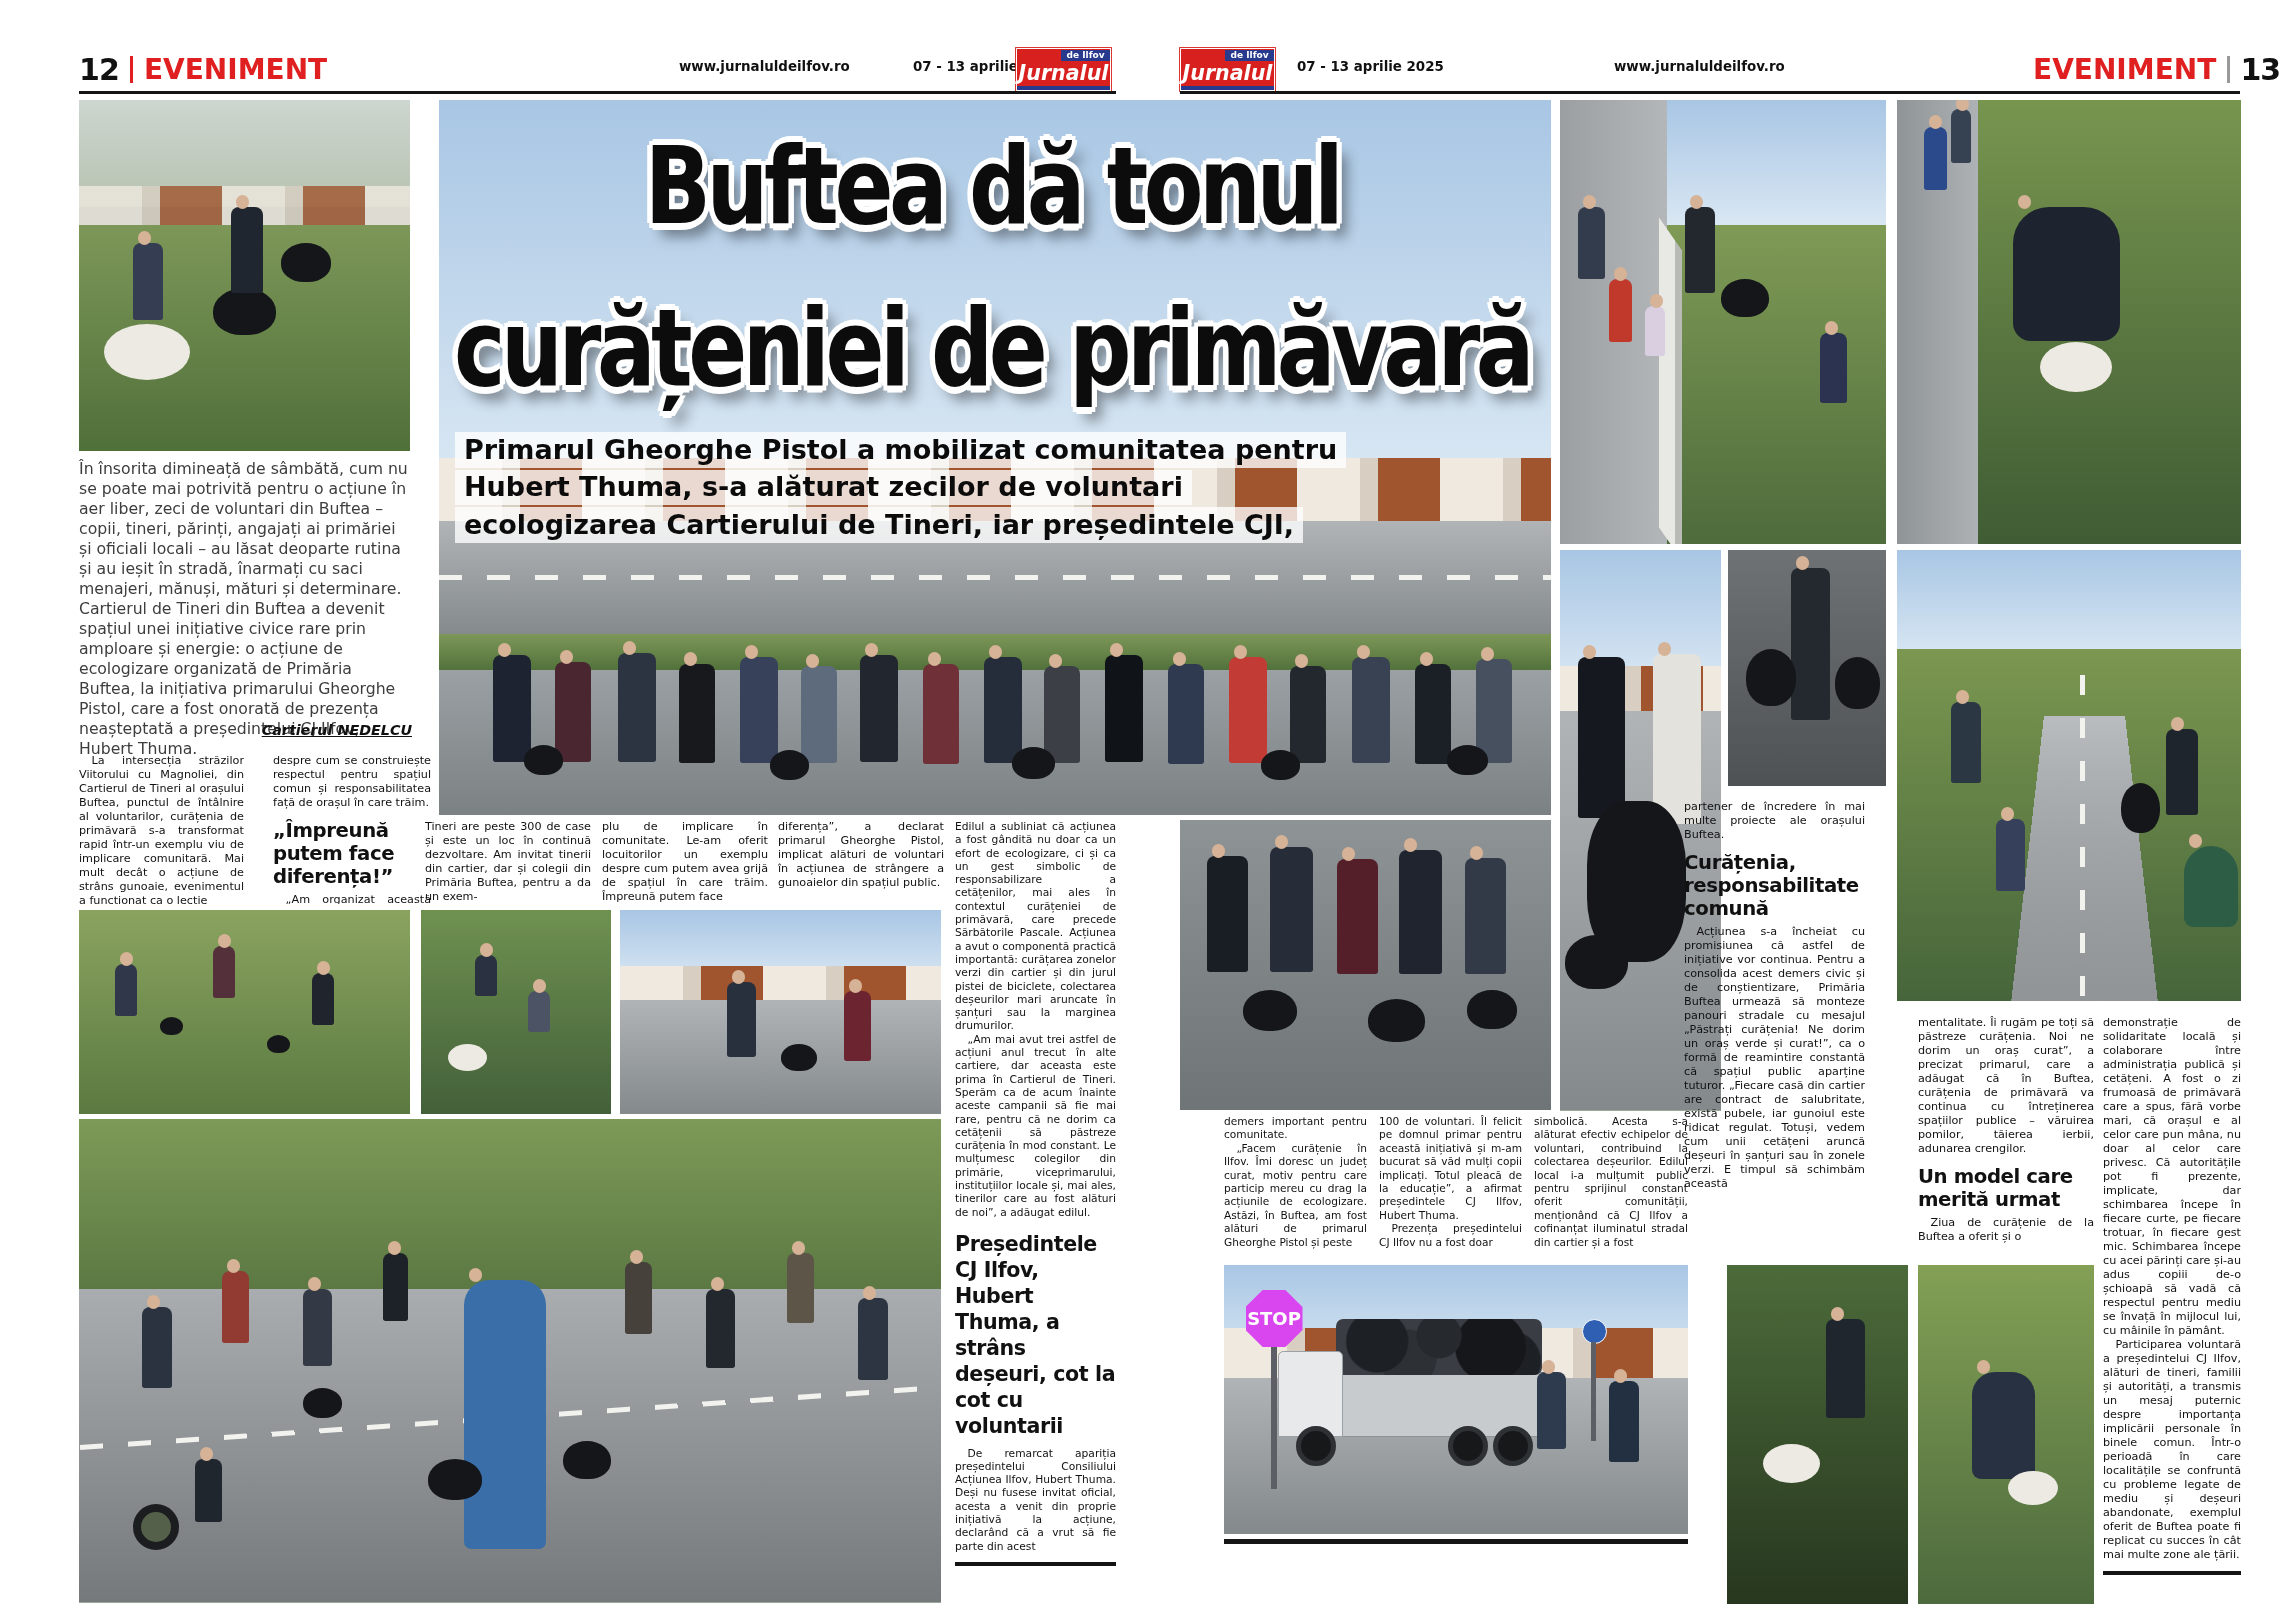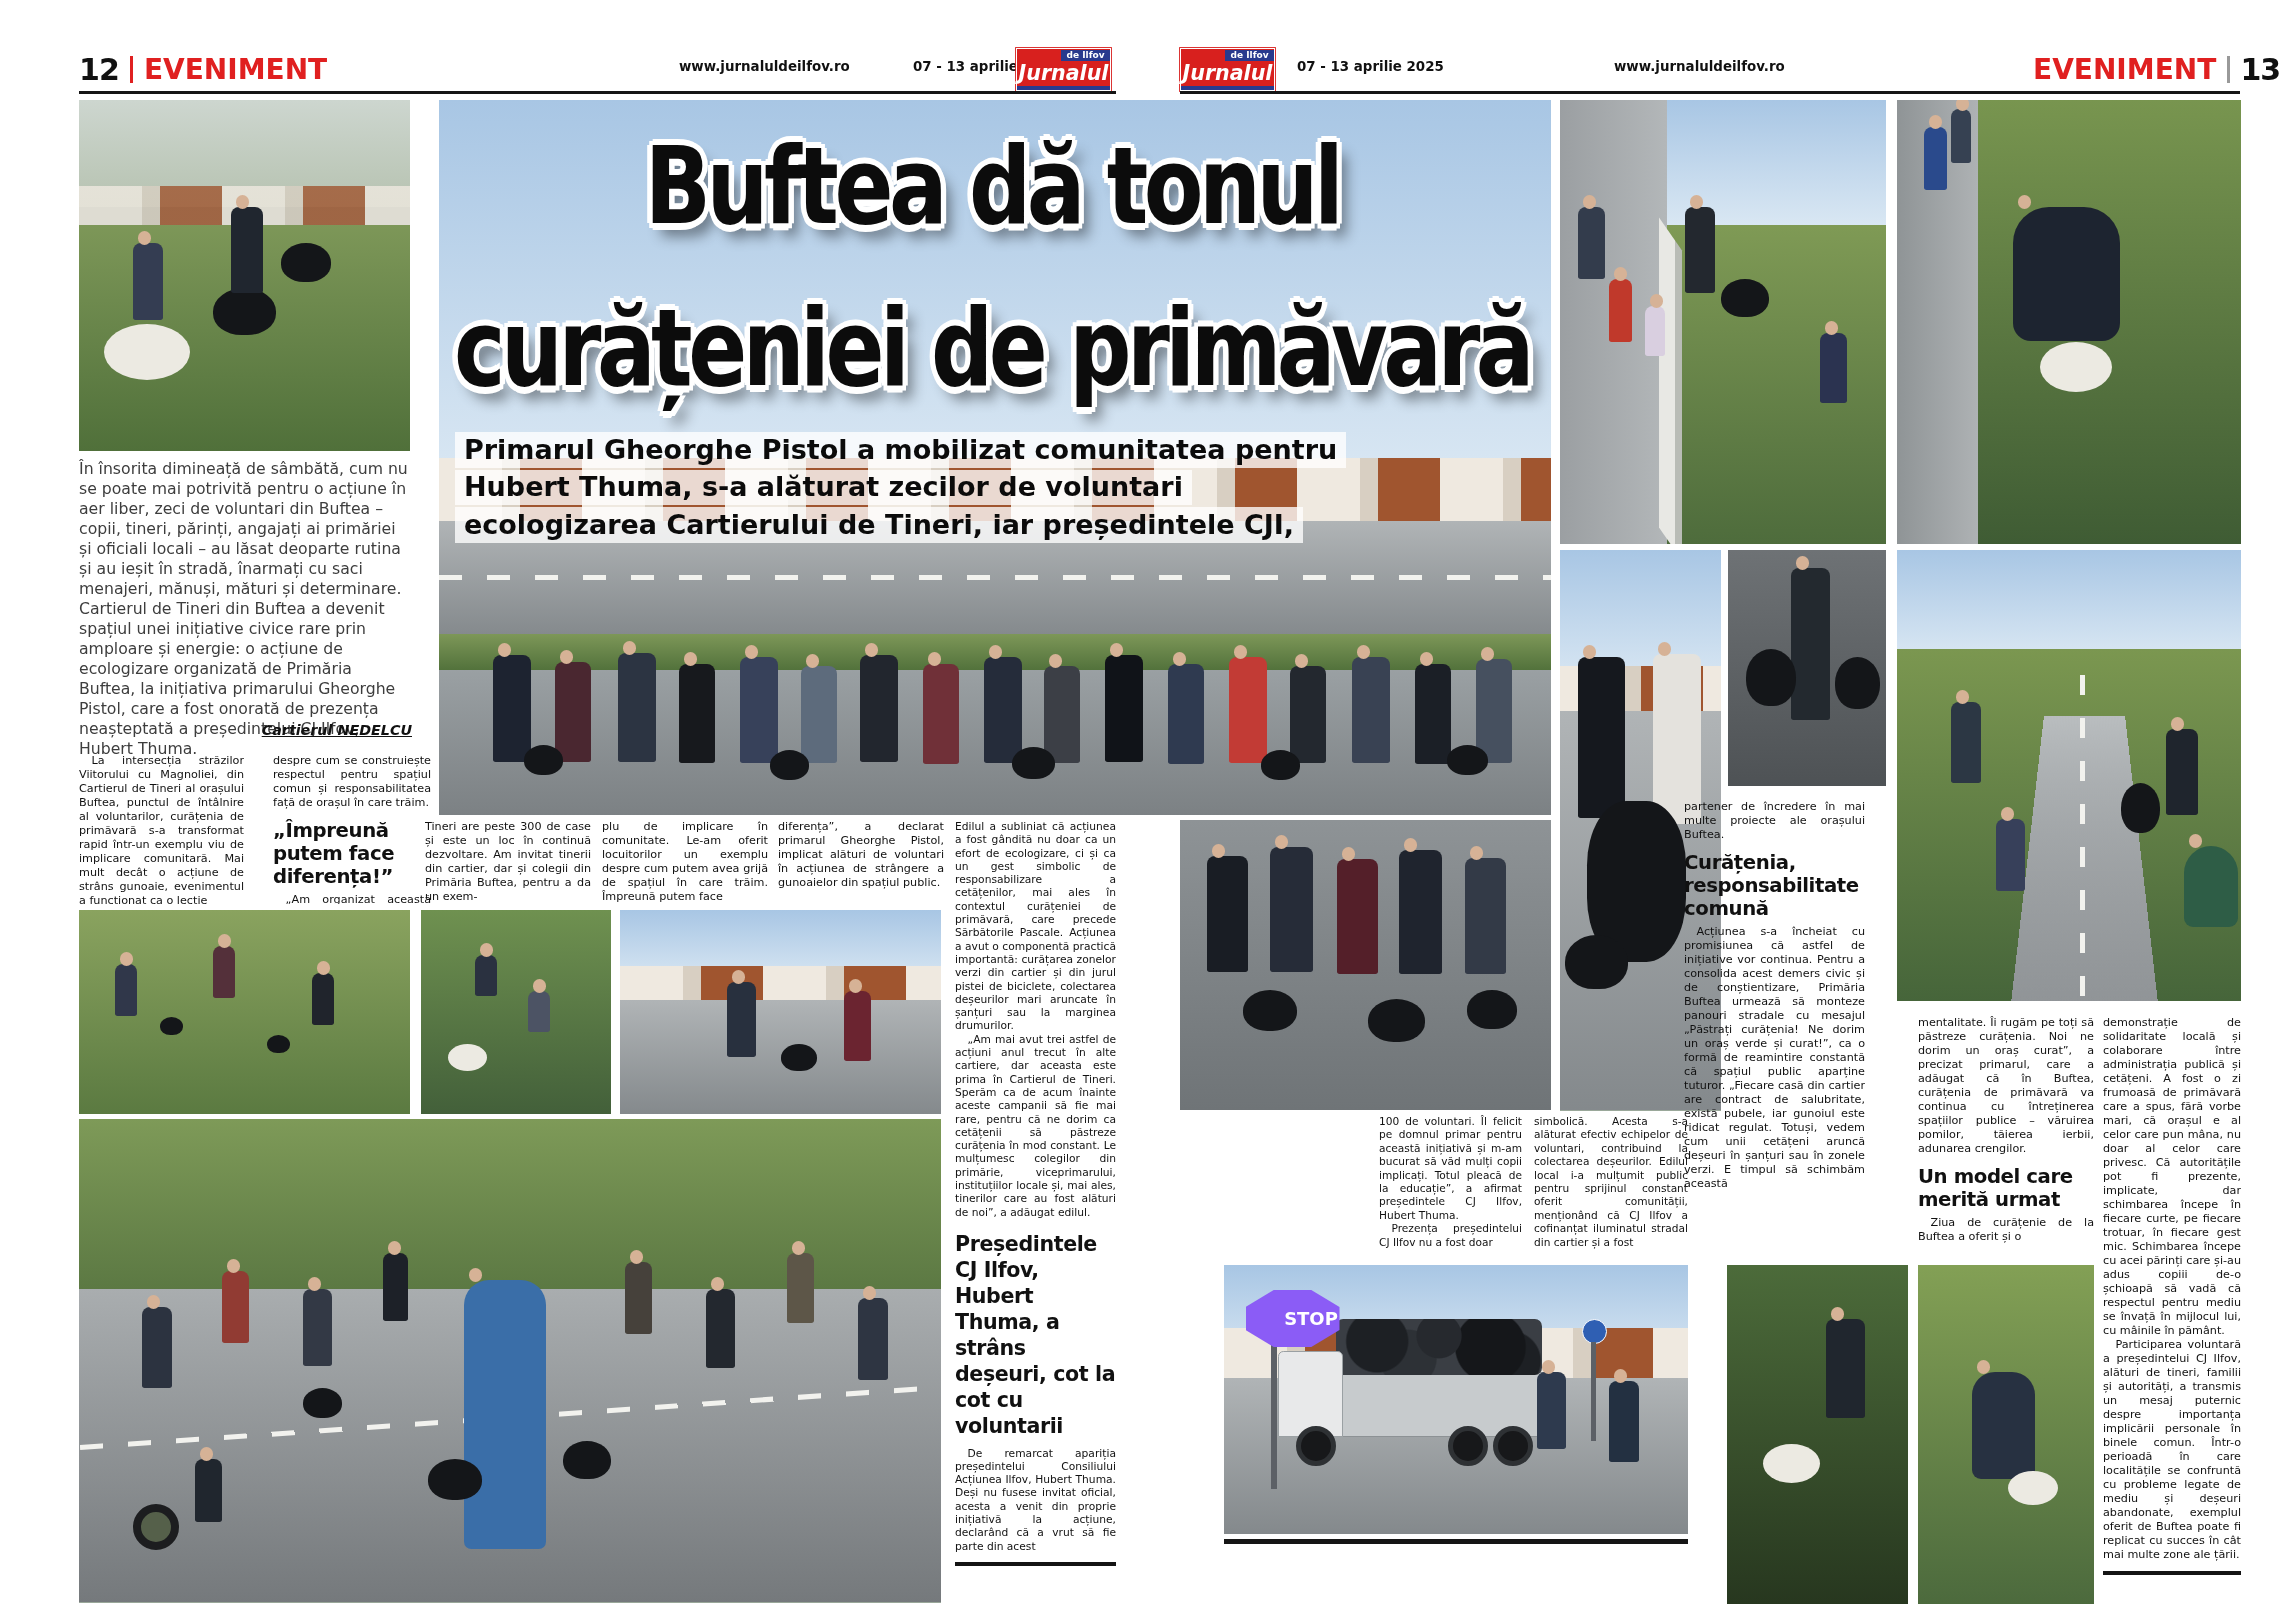--- a/index.html
+++ b/index.html
@@ -48,23 +48,23 @@
   .byline{position:absolute;font-size:14.3px;font-style:italic;font-weight:bold;text-decoration:underline;text-align:right;}
   .col{position:absolute;font-size:11.2px;line-height:14px;text-align:justify;overflow:hidden;}
   .col p{margin:0;}
   .col p.ind{text-indent:12.5px;}
   .col p + p{margin-top:0px;}
   .h-sm{font-size:19.7px;line-height:23px;font-weight:bold;text-align:left;margin:9px 0 5.4px 0;letter-spacing:-0.4px;}
   .h-md{font-size:20.6px;line-height:26px;font-weight:bold;text-align:left;margin:12.5px 0 7.2px 0;letter-spacing:-0.4px;}
   .endrule{height:3.6px;background:#141414;margin-top:9px;}
   .small-col{font-size:10.6px;line-height:13.4px;}
   
-  .stop{position:absolute;width:57px;height:57px;background:#8b5cf6;color:#fff;font-weight:bold;
+  .stop{position:absolute;width:57px;height:57px;background:#d946ef;color:#fff;font-weight:bold;
         font-size:18px;display:flex;align-items:center;justify-content:center;
-        clip-path:polygon(30% 0,70% 0,100% 30%,100% 70%,70% 100%,30% 100%,0 70%,0 30%);padding-left:37px;}
+        clip-path:polygon(30% 0,70% 0,100% 30%,100% 70%,70% 100%,30% 100%,0 70%,0 30%);}
   .pole{position:absolute;width:6.3px;background:#5c6066;}
   .truckbed{position:absolute;background:#c7cbcd;border:1.8px solid #8d9295;}
   .truckcab{position:absolute;background:#e8e9ea;border:1.8px solid #9aa0a3;border-radius:5.4px 5.4px 0 0;}
   .wheel{position:absolute;width:30px;height:30px;background:#17181a;border-radius:50%;border:5.4px solid #2e3134;}
   .pile{position:absolute;background:radial-gradient(circle at 20% 40%,#1d2024 18%,transparent 19%),
         radial-gradient(circle at 50% 30%,#26292e 20%,transparent 21%),
         radial-gradient(circle at 75% 50%,#15171a 22%,transparent 23%),
         radial-gradient(circle at 35% 70%,#2d3136 20%,transparent 21%),
         radial-gradient(circle at 85% 75%,#1d2024 16%,transparent 17%),#3a3e44;border-radius:7.2px;}
   .bluesign{position:absolute;width:23px;height:23px;border-radius:50%;background:#2f5fb3;border:1.8px solid #fff;}
@@ -317,20 +317,24 @@
     <div class="stop" style="left:21.5px;top:25px;">
       <span>STOP</span>
     </div>
     <div class="bluesign" style="left:358px;top:54px;"></div>
     <div class="pole" style="left:367px;top:77px;height:99px;width:4.5px;"></div>
     <div class="person" style="left:385px;top:116px;height:81px;width:30px;background:#233041;"></div>
     <div class="person" style="left:313px;top:107px;height:77px;width:29px;background:#2e3a4e;"></div>
   </div>
   <div class="rule" style="left:1224px;top:1539px;width:464px;height:4.5px;"></div>
 
+  <div class="col small-col" style="left:1224px;top:1115px;width:143px;height:143px;">
+    <p>demers important pentru comunitate.</p>
+    <p class="ind">„Facem curățenie în Ilfov. Îmi doresc un județ curat, motiv pentru care particip mereu cu drag la acțiunile de ecologizare. Astăzi, în Buftea, am fost alături de primarul Gheorghe Pistol și peste</p>
+  </div>
   <div class="col small-col" style="left:1379px;top:1115px;width:143px;height:143px;">
     <p>100 de voluntari. Îl felicit pe domnul primar pentru această inițiativă și m-am bucurat să văd mulți copii implicați. Totul pleacă de la educație”, a afirmat președintele CJ Ilfov, Hubert Thuma.</p>
     <p class="ind">Prezența președintelui CJ Ilfov nu a fost doar</p>
   </div>
   <div class="col small-col" style="left:1534px;top:1115px;width:154px;height:143px;">
     <p>simbolică. Acesta s-a alăturat efectiv echipelor de voluntari, contribuind la colectarea deșeurilor. Edilul local i-a mulțumit public pentru sprijinul constant oferit comunității, menționând că CJ Ilfov a cofinanțat iluminatul stradal din cartier și a fost</p>
   </div>
 
   <div class="col" style="left:1684px;top:800px;width:181px;height:459px;">
     <p>partener de încredere în mai multe proiecte ale orașului Buftea.</p>

